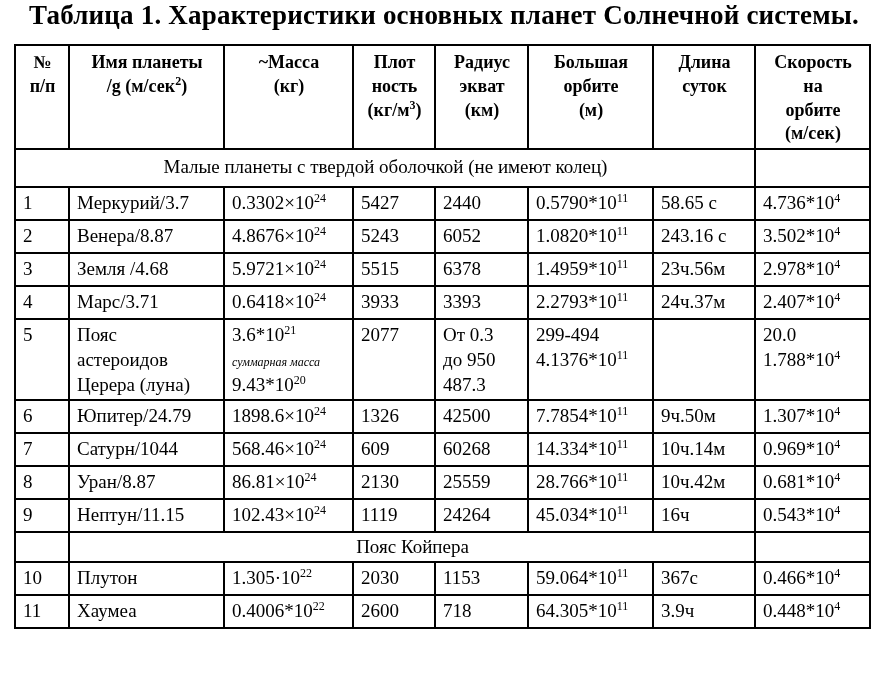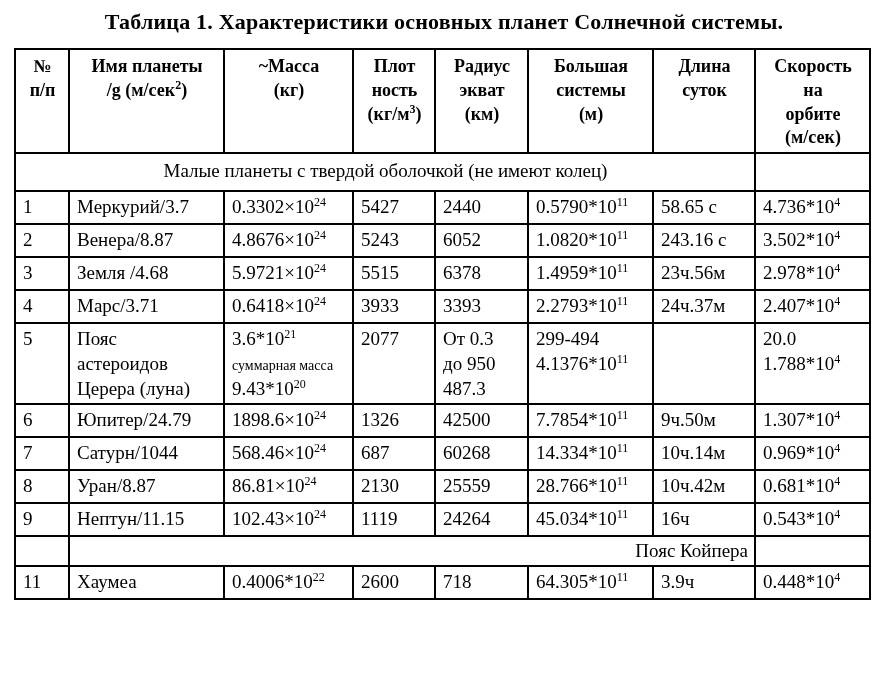--- a/index.html
+++ b/index.html
@@ -8,23 +8,23 @@
     background: #ffffff;
     width: 888px;
     height: 675px;
     font-family: "Liberation Serif", serif;
     color: #000000;
     overflow: hidden;
   }
   .page { width: 888px; height: 675px; position: relative; }
   .title {
     margin: 0;
-    padding-top: 9px;
+    padding-top: 0;
     text-align: center;
-    font-size: 22px;
+    font-size: 27px;
     font-weight: bold;
     letter-spacing: 0.2px;
   }
   table.planets {
     border-collapse: collapse;
     table-layout: fixed;
     margin: 13px 0 0 14px;
     width: 855px;
     border: 2px solid #000;
   }
@@ -46,28 +46,28 @@
     font-size: 19px;
     text-align: left;
     vertical-align: top;
     line-height: 1.32;
   }
   tr.header-row   { height: 97px; }
   tr.data-row     { height: 33px; }
   tr.section-row  { height: 38px; }
   tr.section-row td { text-align: center; vertical-align: top; padding-top: 4px; }
   tr.section-row.koiper { height: 28px; }
-  tr.section-row.koiper td { padding-top: 1px; text-align: right; }
+  tr.section-row.koiper td { padding-top: 1px; }
   sup {
     font-size: 12px;
     line-height: 0;
     vertical-align: super;
     letter-spacing: 0;
   }
-  .small { font-size: 14px; }
+  .small { font-size: 12px; font-style: italic; }
 </style>
 </head>
 <body>
 
 <div class="page">
   <h1 class="title">Таблица 1. Характеристики основных планет Солнечной системы.</h1>
 
   <table class="planets">
     <colgroup>
       <col style="width:54px">
@@ -87,21 +87,21 @@
 /g (м/сек<sup>2</sup>)</th>
           <th>~Масса
 (кг)</th>
           <th>Плот
 ность
 (кг/м<sup>3</sup>)</th>
           <th>Радиус
 экват
 (км)</th>
           <th>Большая
-системы
+орбите
 (м)</th>
           <th>Длина
 суток</th>
           <th>Скорость
 на
 орбите
 (м/сек)</th>
         </tr>
     </thead>
     <tbody id="table-body">
@@ -174,21 +174,21 @@
           <td>1326</td>
           <td>42500</td>
           <td>7.7854*10<sup>11</sup></td>
           <td>9ч.50м</td>
           <td>1.307*10<sup>4</sup></td>
         </tr>
         <tr class="data-row">
           <td>7</td>
           <td>Сатурн/1044</td>
           <td>568.46×10<sup>24</sup></td>
-          <td>687</td>
+          <td>609</td>
           <td>60268</td>
           <td>14.334*10<sup>11</sup></td>
           <td>10ч.14м</td>
           <td>0.969*10<sup>4</sup></td>
         </tr>
         <tr class="data-row">
           <td>8</td>
           <td>Уран/8.87</td>
           <td>86.81×10<sup>24</sup></td>
           <td>2130</td>
@@ -206,20 +206,30 @@
           <td>45.034*10<sup>11</sup></td>
           <td>16ч</td>
           <td>0.543*10<sup>4</sup></td>
         </tr>
         <tr class="section-row koiper">
           <td></td>
           <td colspan="6">Пояс Койпера</td>
           <td></td>
         </tr>
         <tr class="data-row">
+          <td>10</td>
+          <td>Плутон</td>
+          <td>1.305·10<sup>22</sup></td>
+          <td>2030</td>
+          <td>1153</td>
+          <td>59.064*10<sup>11</sup></td>
+          <td>367с</td>
+          <td>0.466*10<sup>4</sup></td>
+        </tr>
+        <tr class="data-row">
           <td>11</td>
           <td>Хаумеа</td>
           <td>0.4006*10<sup>22</sup></td>
           <td>2600</td>
           <td>718</td>
           <td>64.305*10<sup>11</sup></td>
           <td>3.9ч</td>
           <td>0.448*10<sup>4</sup></td>
         </tr>
       </tbody>

